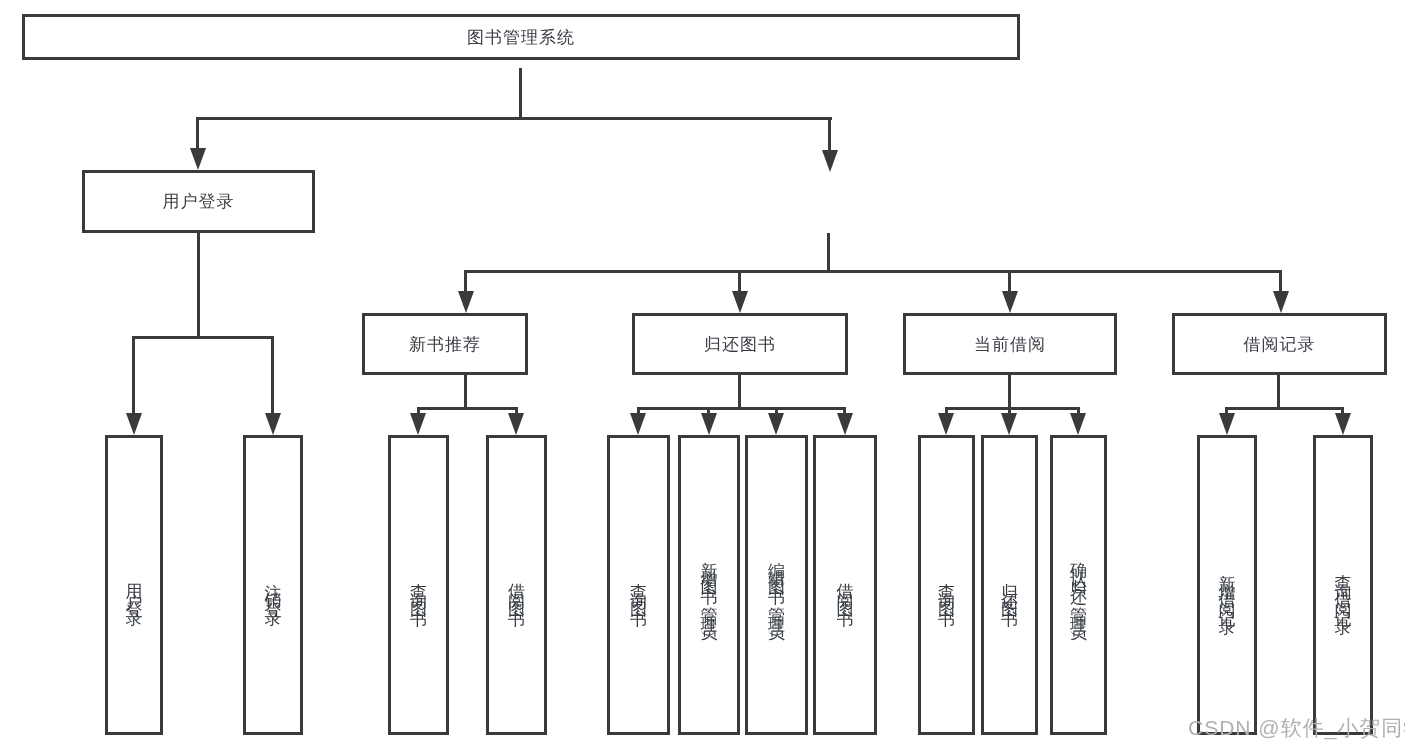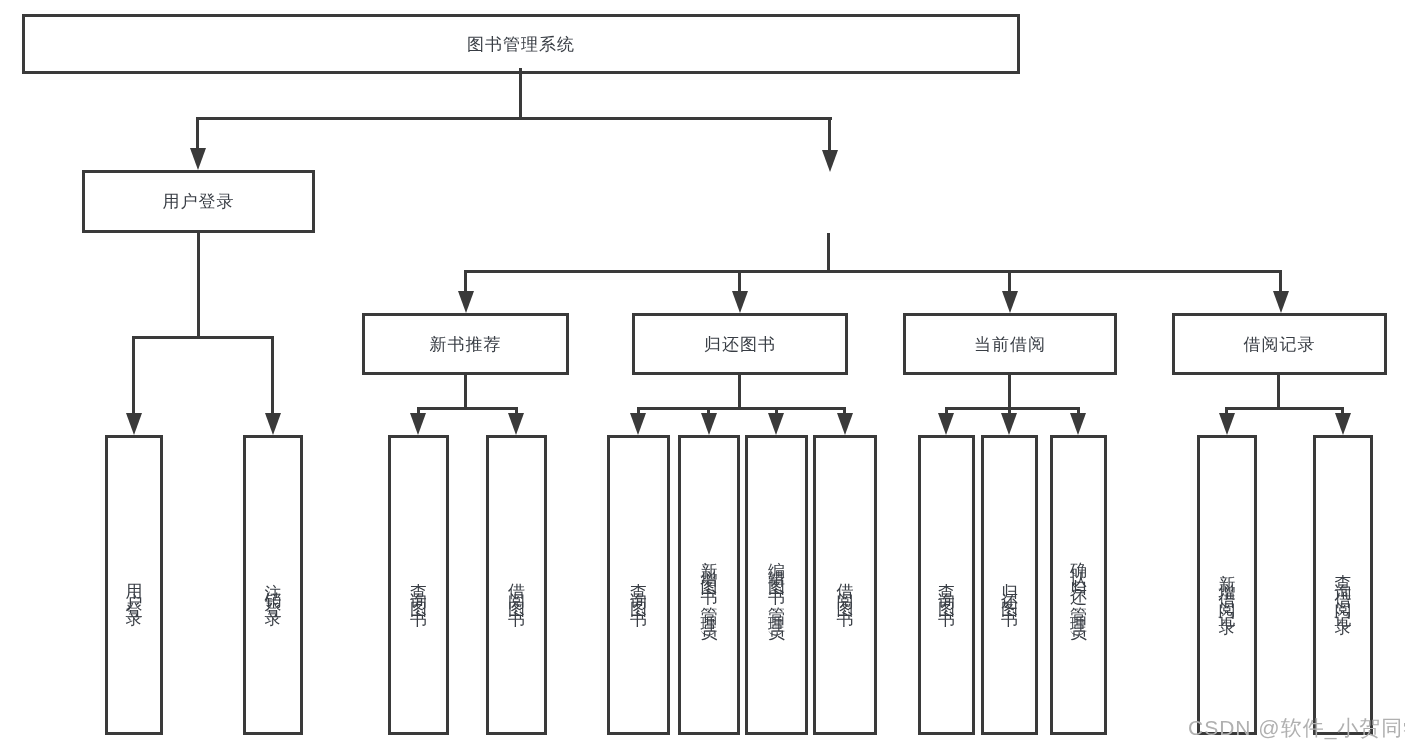--- a/index.html
+++ b/index.html
@@ -49,21 +49,21 @@
     font-size: 21px;
     letter-spacing: 1px;
     white-space: nowrap;
   }
 </style>
 </head>
 <body>
 
 <div class="canvas">
 
-  <div class="box" style="left:22px; top:14px; width:998px; height:60px;">
+  <div class="box" style="left:22px; top:14px; width:998px; height:46px;">
     <span>图书管理系统</span>
   </div>
 
   <div class="line" style="left:519px; top:68px; width:3px; height:51px;"></div>
   <div class="line" style="left:197px; top:117px; width:635px; height:3px;"></div>
   <div class="line" style="left:196px; top:117px; width:3px; height:35px;"></div>
   <div class="arrow" style="left:190px; top:148px;"></div>
   <div class="line" style="left:828px; top:117px; width:3px; height:37px;"></div>
   <div class="arrow" style="left:822px; top:150px;"></div>
 
@@ -82,21 +82,21 @@
   <div class="line" style="left:464px; top:270px; width:818px; height:3px;"></div>
   <div class="line" style="left:464px; top:270px; width:3px; height:24px;"></div>
   <div class="arrow" style="left:458px; top:291px;"></div>
   <div class="line" style="left:738px; top:270px; width:3px; height:24px;"></div>
   <div class="arrow" style="left:732px; top:291px;"></div>
   <div class="line" style="left:1008px; top:270px; width:3px; height:24px;"></div>
   <div class="arrow" style="left:1002px; top:291px;"></div>
   <div class="line" style="left:1279px; top:270px; width:3px; height:24px;"></div>
   <div class="arrow" style="left:1273px; top:291px;"></div>
 
-  <div class="box" style="left:362px; top:313px; width:207px; height:62px;">
+  <div class="box" style="left:362px; top:313px; width:166px; height:62px;">
     <span>新书推荐</span>
   </div>
   <div class="box" style="left:632px; top:313px; width:216px; height:62px;">
     <span>归还图书</span>
   </div>
   <div class="box" style="left:1172px; top:313px; width:215px; height:62px;">
     <span>借阅记录</span>
   </div>
   <div class="box" style="left:903px; top:313px; width:214px; height:62px;">
     <span>当前借阅</span>

